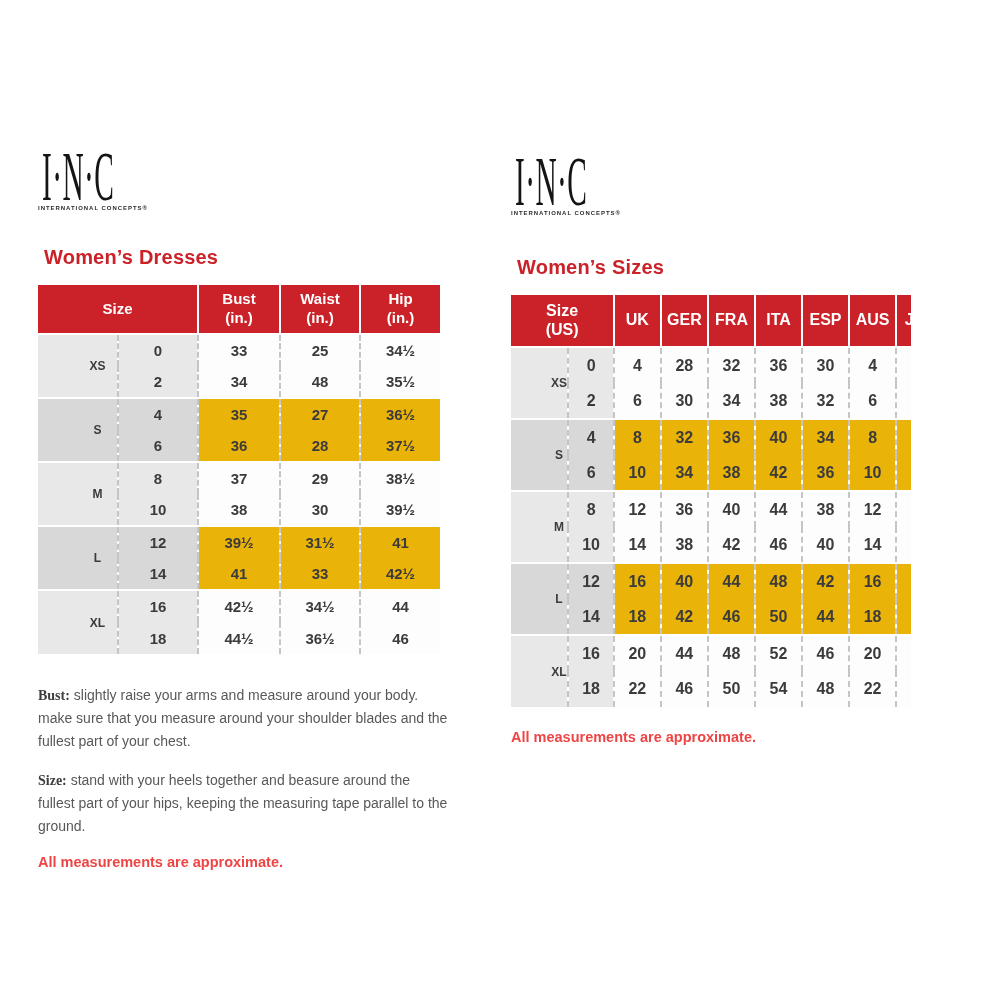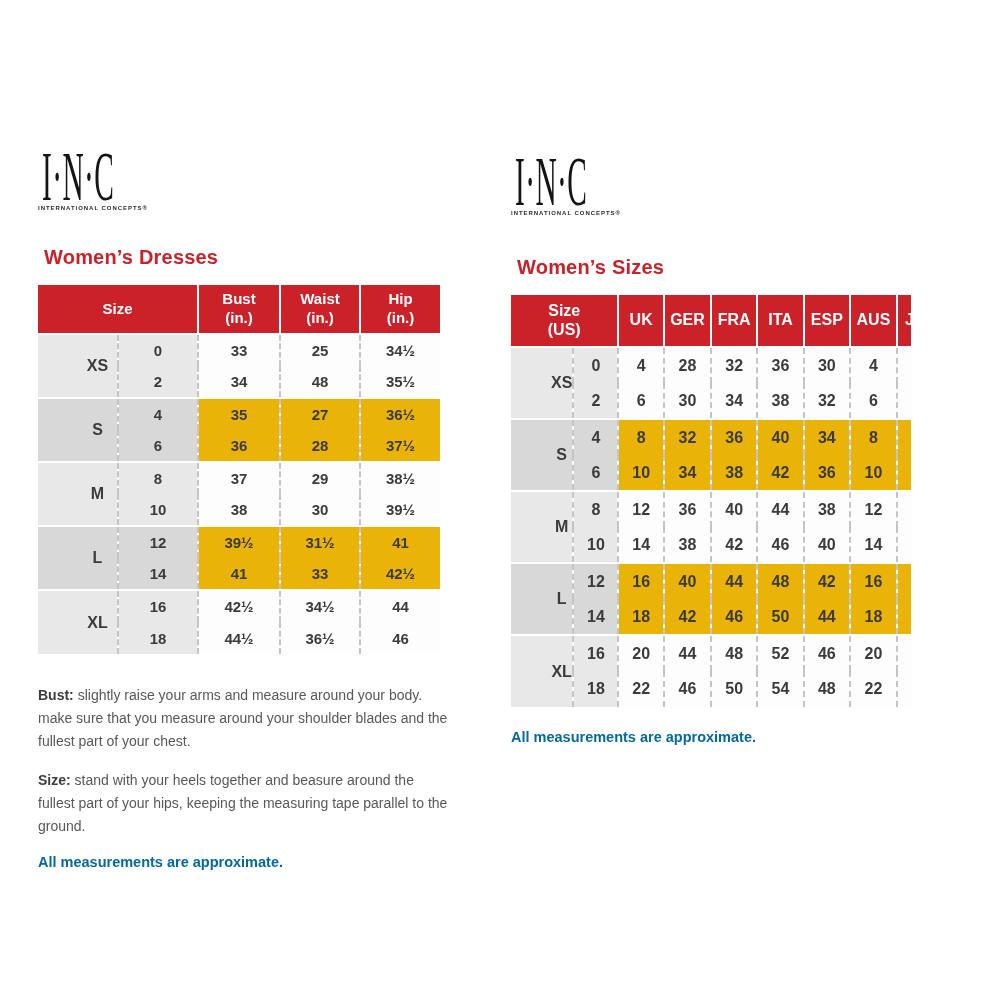--- a/index.html
+++ b/index.html
@@ -78,21 +78,21 @@
   }
   .size-table thead th:first-child { border-left: none; }
   .left-table  thead th { height: 48px; font-size: 15px; line-height: 1.25; }
   .right-table thead th { height: 51px; font-size: 16px; line-height: 1.18; }
 
   .size-table tbody th, .size-table tbody td {
     font-weight: bold;
     color: #3b3b3b;
     border-left: 2px dashed #c5c5c5;
   }
-  .size-table tbody th.glabel { border-left: none; font-size: 16px; padding-left: 40px; }
+  .size-table tbody th.glabel { border-left: none; font-size: 12px; padding-left: 40px; }
   .left-table  tbody tr { height: 32px; }
   .right-table tbody tr { height: 36px; }
   .left-table  tbody td { font-size: 15px; }
   .right-table tbody td { font-size: 16px; }
 
   .size-table tbody tr.group-start th,
   .size-table tbody tr.group-start td { border-top: 2px solid #ffffff; }
 
   tr.band-light th.glabel, tr.band-light td.gsize { background: #e8e8e8; }
   tr.band-light td.val { background: #fdfdfd; }
@@ -100,26 +100,26 @@
   tr.band-dark  td.val { background: #eab308; }
 
   
   .notes { margin-top: 30px; width: 412px; }
   .notes p {
     margin: 0 0 16px 0;
     font-size: 14px;
     line-height: 23px;
     color: #585858;
   }
-  .notes b { color: #3d3d3d; }
+  .notes b { color: #3d3d3d; font-family: Liberation Serif, serif; }
   .approx-note {
     margin: 0;
     font-size: 14.5px;
     font-weight: bold;
-    color: #0369a1;
+    color: #ef4444;
   }
   .col-left  .approx-note { margin-top: 13px; }
   .col-right .approx-note { margin-top: 22px; }
 </style>
 </head>
 <body>
 
 <div class="page">
 
   <section class="col col-left">

